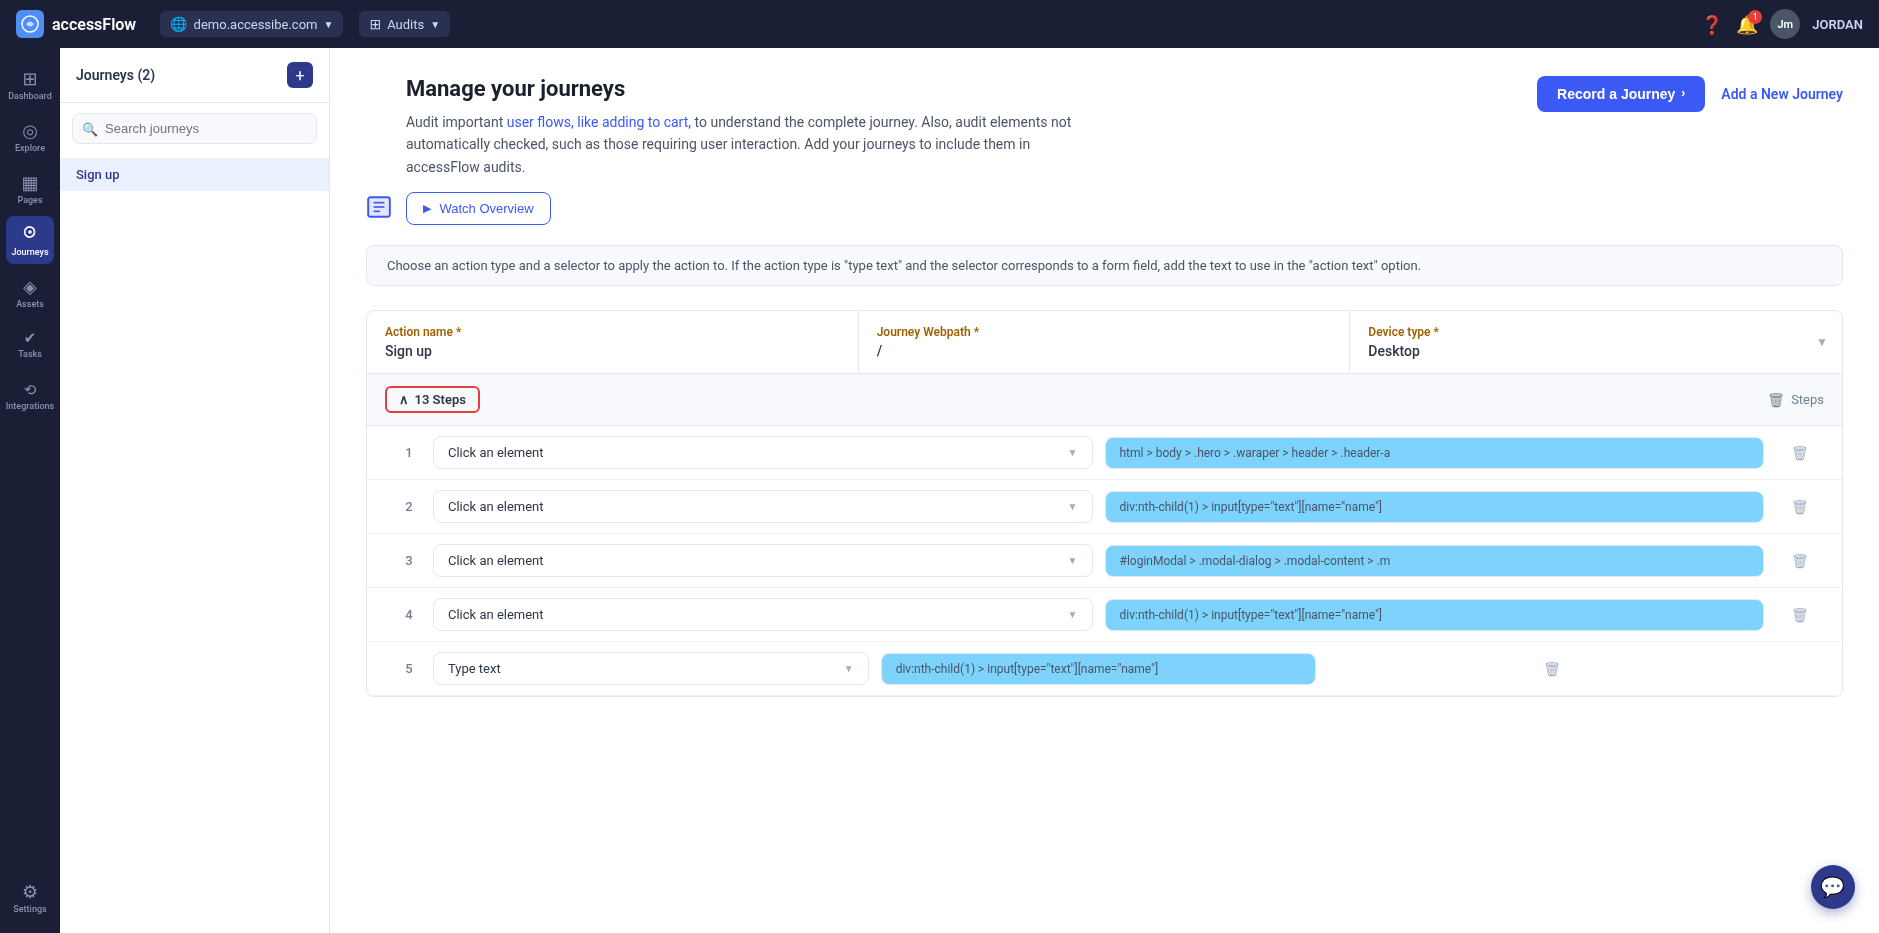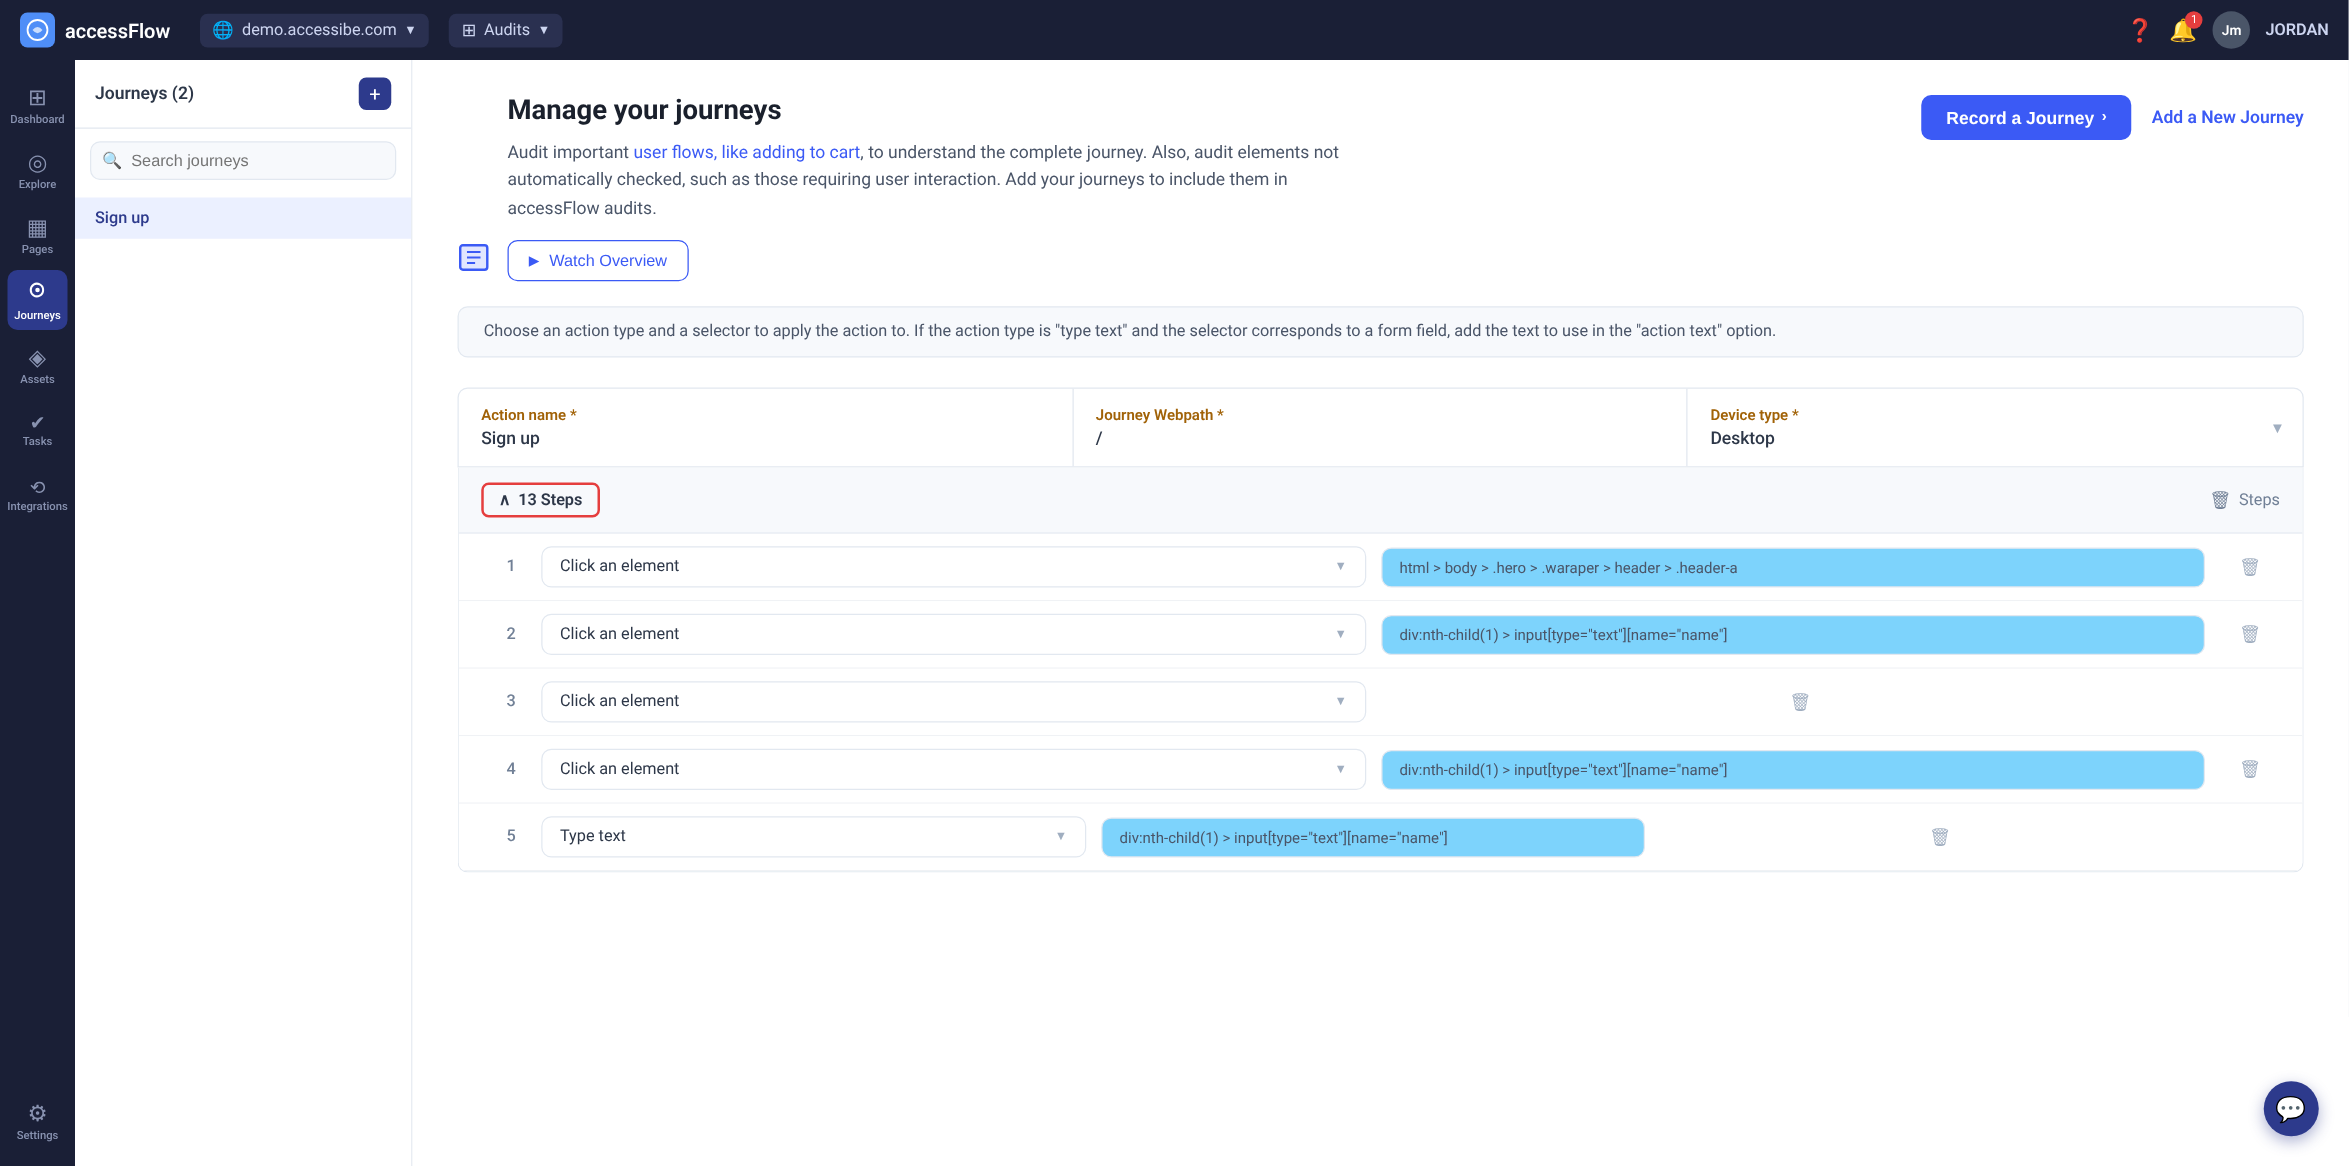--- a/index.html
+++ b/index.html
@@ -384,20 +384,21 @@
           <div class="step-selector">div:nth-child(1) &gt; input[type="text"][name="name"]</div>
           <span class="step-delete-icon">🗑</span>
         </div>
 
         <div class="step-row">
           <span class="step-num">3</span>
           <div class="step-action-select">
             <span class="action-text">Click an element</span>
             <span class="chevron">▼</span>
           </div>
+          <div class="step-selector">#loginModal &gt; .modal-dialog &gt; .modal-content &gt; .m</div>
           <span class="step-delete-icon">🗑</span>
         </div>
 
         <div class="step-row">
           <span class="step-num">4</span>
           <div class="step-action-select">
             <span class="action-text">Click an element</span>
             <span class="chevron">▼</span>
           </div>
           <div class="step-selector">div:nth-child(1) &gt; input[type="text"][name="name"]</div>

